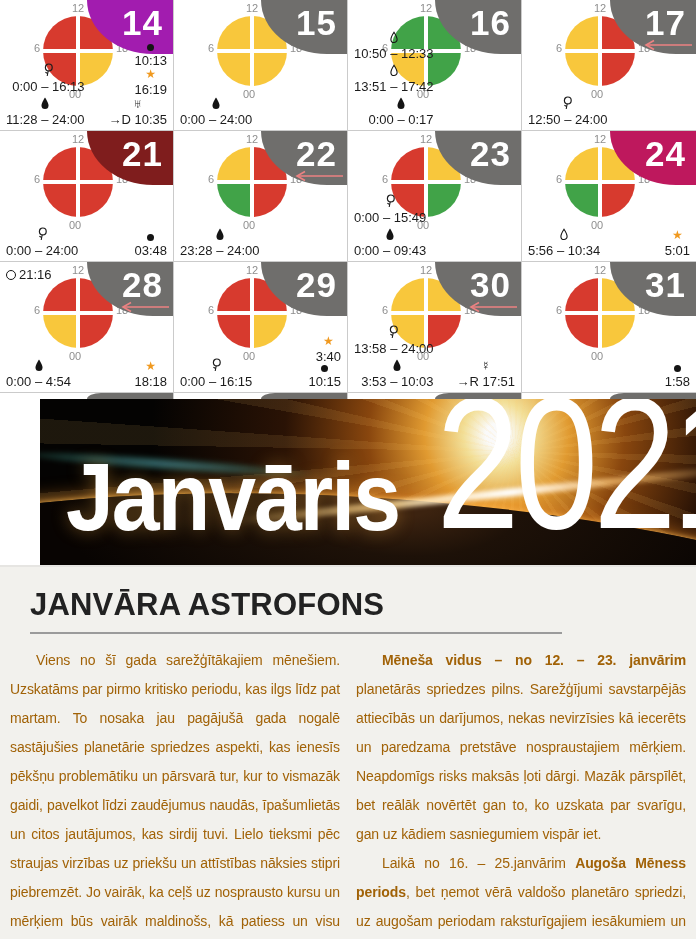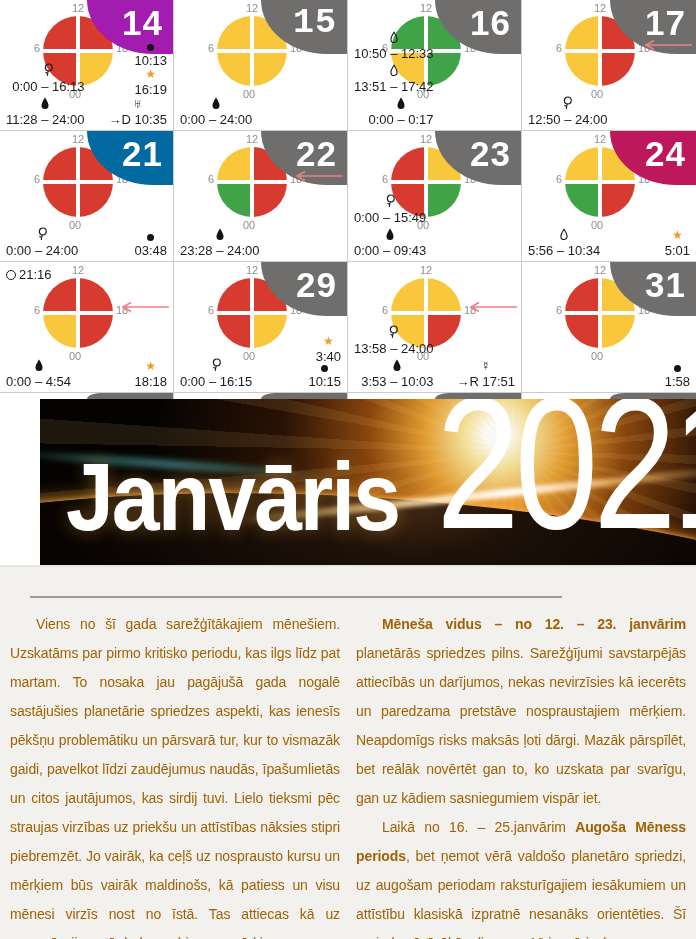--- a/index.html
+++ b/index.html
@@ -111,21 +111,21 @@
           </span>
           <span class="line">
             <span class="ic">
               <span class="plg">♅</span>
             </span>
             <span>→D 10:35</span>
           </span>
         </div>
       </div>
       <div class="cell">
-        <div class="badge" style="background: rgb(111, 110, 108); font-family: Liberation Mono, monospace;">
+        <div class="badge" style="background: rgb(111, 110, 108);">
           <div class="num">15</div>
         </div>
         <div class="pie" style="background: conic-gradient(rgb(248, 199, 60) 0deg, rgb(248, 199, 60) 90deg, rgb(248, 199, 60) 90deg, rgb(248, 199, 60) 180deg, rgb(248, 199, 60) 180deg, rgb(248, 199, 60) 270deg, rgb(248, 199, 60) 270deg, rgb(248, 199, 60) 360deg);"></div>
         <span class="lbl l12">12</span>
         <span class="lbl l00">00</span>
         <span class="lbl l6">6</span>
         <span class="lbl l18">18</span>
         <div class="lines-left">
           <span class="line">
             <span class="ic">
@@ -195,21 +195,21 @@
                 <circle cx="5.8" cy="4.4" r="3.4" fill="none" stroke="#1c1c1c" stroke-width="1.2"></circle>
                 <path d="M5.2 8 L4.2 13 M4.7 10.6 L2.4 9.3" fill="none" stroke="#1c1c1c" stroke-width="1.1"></path>
               </svg>
             </span>
             <span>12:50 – 24:00</span>
           </span>
         </div>
         <div class="lines-right"></div>
       </div>
       <div class="cell">
-        <div class="badge" style="background: #0369a1;">
+        <div class="badge" style="background: #7f1d1d;">
           <div class="num">21</div>
         </div>
         <div class="pie" style="background: conic-gradient(rgb(215, 58, 46) 0deg, rgb(215, 58, 46) 90deg, rgb(215, 58, 46) 90deg, rgb(215, 58, 46) 180deg, rgb(215, 58, 46) 180deg, rgb(215, 58, 46) 270deg, rgb(215, 58, 46) 270deg, rgb(215, 58, 46) 360deg);"></div>
         <span class="lbl l12">12</span>
         <span class="lbl l00">00</span>
         <span class="lbl l6">6</span>
         <span class="lbl l18">18</span>
         <div class="lines-left">
           <span class="line">
             <span class="ic">
@@ -307,20 +307,23 @@
         <div class="lines-right">
           <span class="line">
             <span class="ic">
               <span class="starg" style="color:#f0991f">★</span>
             </span>
             <span>5:01</span>
           </span>
         </div>
       </div>
       <div class="cell">
+        <div class="badge" style="background: rgb(111, 110, 108);">
+          <div class="num">28</div>
+        </div>
         <span class="arrow"><svg width="54" height="12" viewBox="0 0 54 12">
             <path d="M53 6 L8 6" fill="none" stroke="#ec8282" stroke-width="1.6"></path>
             <path d="M15 1.5 L7 6 L15 10.5" fill="none" stroke="#ec8282" stroke-width="1.6"></path>
           </svg></span>
         <span class="moonline">
           <span class="ic">
             <span class="ring"></span>
           </span>
           <span>21:16</span>
         </span>
@@ -377,20 +380,23 @@
           </span>
           <span class="line">
             <span class="ic">
               <span class="dotf"></span>
             </span>
             <span>10:15</span>
           </span>
         </div>
       </div>
       <div class="cell">
+        <div class="badge" style="background: rgb(111, 110, 108);">
+          <div class="num">30</div>
+        </div>
         <span class="arrow"><svg width="54" height="12" viewBox="0 0 54 12">
             <path d="M53 6 L8 6" fill="none" stroke="#ec8282" stroke-width="1.6"></path>
             <path d="M15 1.5 L7 6 L15 10.5" fill="none" stroke="#ec8282" stroke-width="1.6"></path>
           </svg></span>
         <div class="pie" style="background: conic-gradient(rgb(248, 199, 60) 0deg, rgb(248, 199, 60) 90deg, rgb(215, 58, 46) 90deg, rgb(215, 58, 46) 180deg, rgb(248, 199, 60) 180deg, rgb(248, 199, 60) 270deg, rgb(248, 199, 60) 270deg, rgb(248, 199, 60) 360deg);"></div>
         <span class="lbl l12">12</span>
         <span class="lbl l00">00</span>
         <span class="lbl l6">6</span>
         <span class="lbl l18">18</span>
         <div class="lines-left">
@@ -461,20 +467,21 @@
     <div class="b-sun"></div>
     <div class="b-rays"></div>
     <div class="b-earth"></div>
     <div class="b-teal"></div>
     <div class="b-flare"></div>
     <div class="b-month">Janvāris</div>
     <div class="b-year">2021</div>
   </div>
 
   <div class="article">
+    <h1 class="a-title">JANVĀRA ASTROFONS</h1>
     <div class="a-rule"></div>
     <div class="cols">
       <div class="col" id="col-0">
           <p><span>Viens no šī gada sarežģītākajiem mēnešiem. Uzskatāms par pirmo kritisko periodu, kas ilgs līdz pat martam. To nosaka jau pagājušā gada nogalē sastājušies planetārie spriedzes aspekti, kas ienesīs pēkšņu problemātiku un pārsvarā tur, kur to vismazāk gaidi, pavelkot līdzi zaudējumus naudās, īpašumlietās un citos jautājumos, kas sirdij tuvi. Lielo tieksmi pēc straujas virzības uz priekšu un attīstības nāksies stipri piebremzēt. Jo vairāk, ka ceļš uz nosprausto kursu un mērķiem būs vairāk maldinošs, kā patiess un visu mēnesi virzīs nost no īstā. Tas attiecas kā uz personīgajiem, tā darba un biznesa mērķiem.</span></p>
         </div>
       <div class="col" id="col-1">
           <p><b>Mēneša vidus – no 12. – 23. janvārim</b><span> planetārās spriedzes pilns. Sarežģījumi savstarpējās attiecībās un darījumos, nekas nevirzīsies kā iecerēts un paredzama pretstāve nospraustajiem mērķiem. Neapdomīgs risks maksās ļoti dārgi. Mazāk pārspīlēt, bet reālāk novērtēt gan to, ko uzskata par svarīgu, gan uz kādiem sasniegumiem vispār iet.</span></p>
           <p><span>Laikā no 16. – 25.janvārim </span><b>Augoša Mēness periods</b><span>, bet ņemot vērā valdošo planetāro spriedzi, uz augošam periodam raksturīgajiem iesākumiem un attīstību klasiskā izpratnē nesanāks orientēties. Šī perioda vērtīgākās dienas – 16.janvāris, ko</span></p>
         </div>
     </div>

